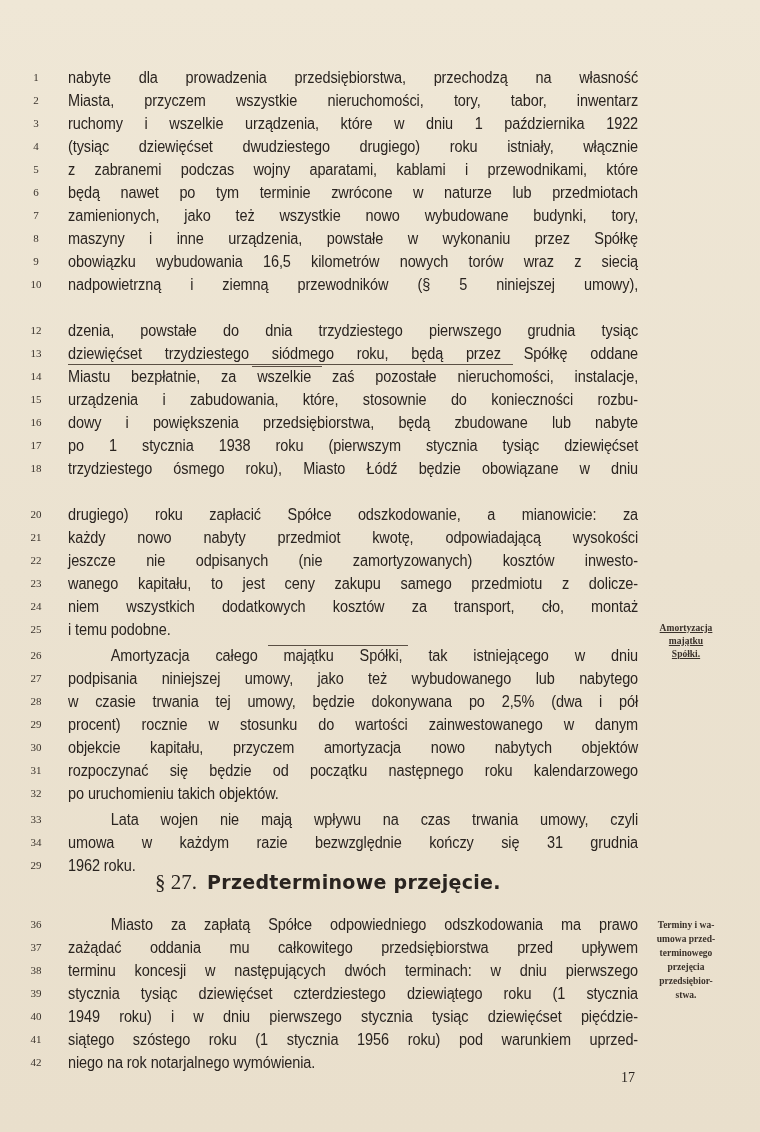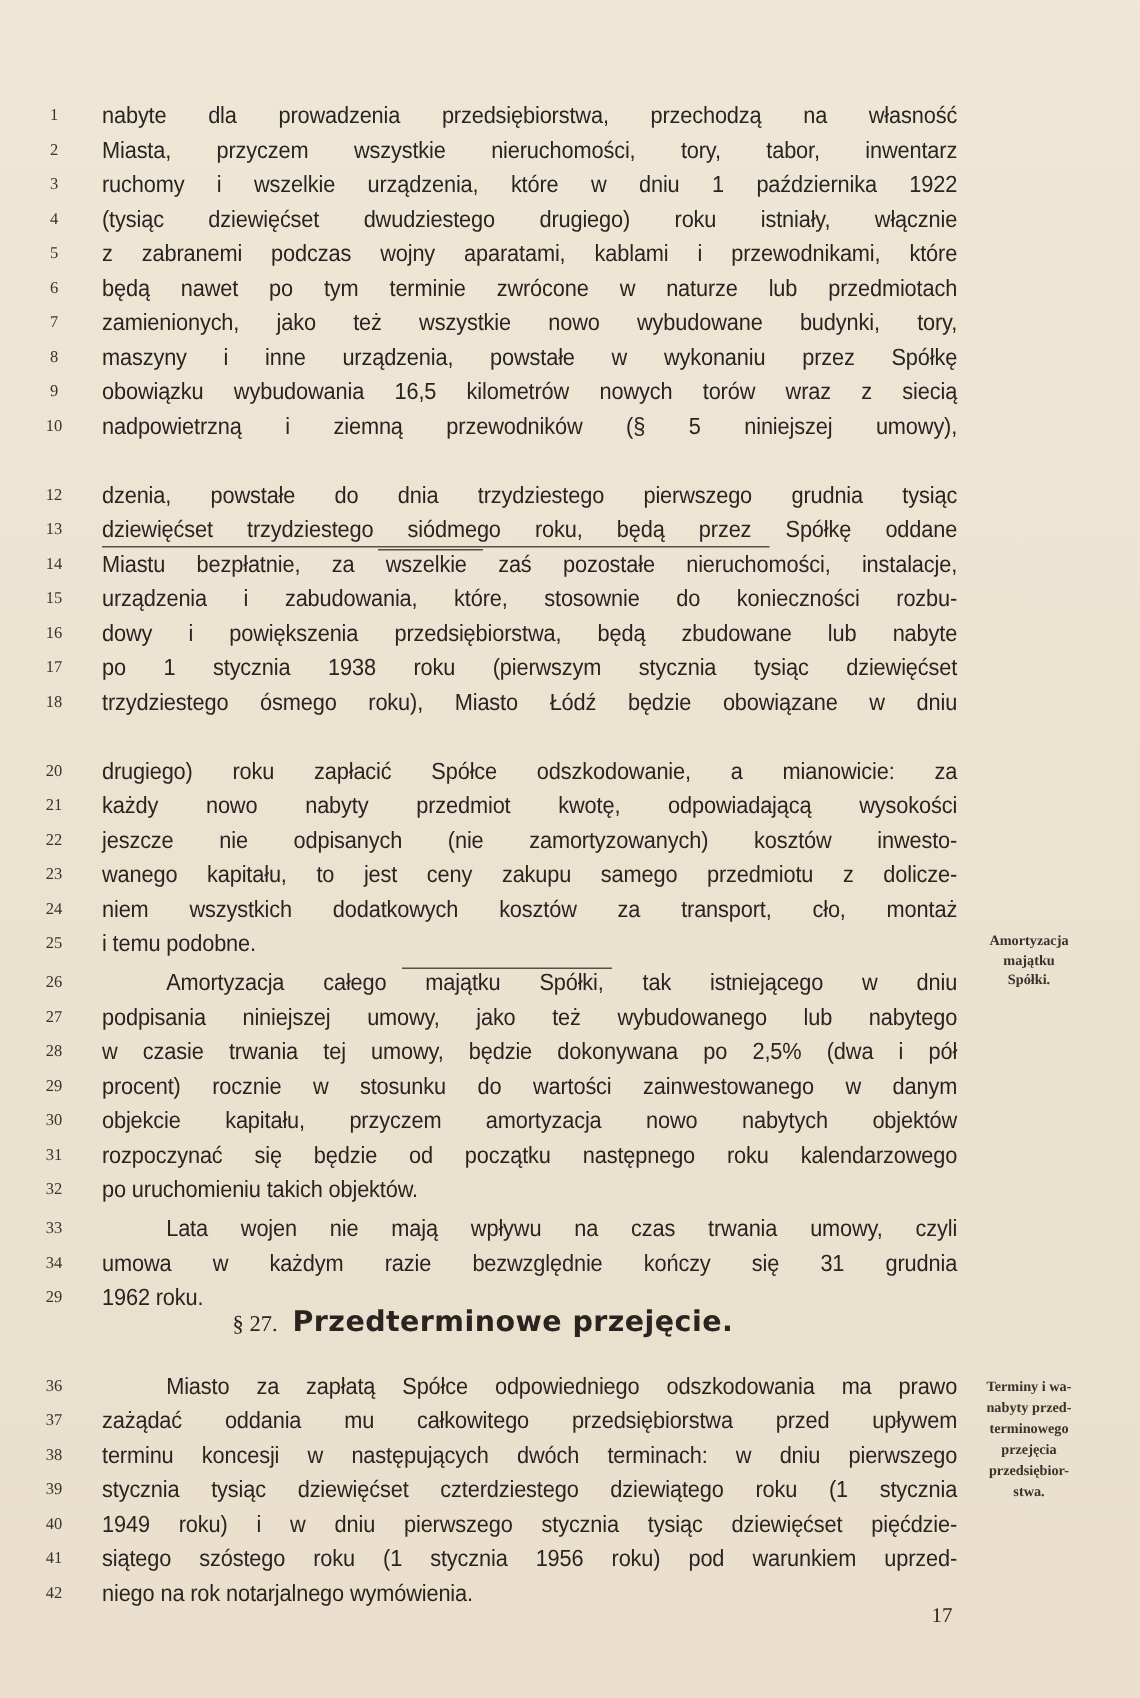--- a/index.html
+++ b/index.html
@@ -35,21 +35,21 @@
     .txt.indent { padding-left: 46px; box-sizing: border-box; }
     .note {
       position: absolute; font-family: "Liberation Serif", serif;
       font-weight: bold; font-size: 9.5px; line-height: 13px; color: #3a312a;
       text-align: center;
     }
     .heading {
       position: absolute; left: 155px; top: 870px; font-size: 20px;
       color: #2a2420; white-space: nowrap;
     }
-    .heading .sec { font-family: "Liberation Serif", serif; font-size: 15px; }
+    .heading .sec { font-family: "Liberation Serif", serif; font-size: 21px; }
     .heading .title { font-family: "DejaVu Sans", sans-serif; font-weight: bold; font-size: 19px; margin-left: 10px; letter-spacing: 0.3px; margin-top: 36px; }
     .pagenum {
       position: absolute; left: 621px; top: 1070px; font-family: "Liberation Serif", serif;
       font-size: 14px; color: #2a2420;
     }
     .underline-mark { position: absolute; height: 1px; background: #5a4f44; }
   </style>
 </head>
 <body>
 
@@ -220,28 +220,28 @@
     </div>
   <div class="line" style="top:1051px">
       <span class="ln">42</span>
       <span class="txt last">niego na rok notarjalnego wymówienia.</span>
     </div>
 
   <div class="underline-mark" style="left:252px; top:366px; width:70px;"></div>
   <div class="underline-mark" style="left:68px; top:364px; width:445px;"></div>
   <div class="underline-mark" style="left:268px; top:645px; width:140px;"></div>
 
-  <div class="note" style="left:646px; top:622px; width:80px;">
+  <div class="note" style="left:646px; top:622px; width:80px;text-decoration:underline;">
     <div>Amortyzacja</div>
     <div>majątku</div>
     <div>Spółki.</div>
   </div>
   <div class="note" style="left:640px; top:918px; width:92px; line-height:14px;">
     <div>Terminy i wa-</div>
-    <div>nabyty przed-</div>
+    <div>umowa przed-</div>
     <div>terminowego</div>
     <div>przejęcia</div>
     <div>przedsiębior-</div>
     <div>stwa.</div>
   </div>
 
   <div class="pagenum">17</div>
 </div>
 
 </body></html>

